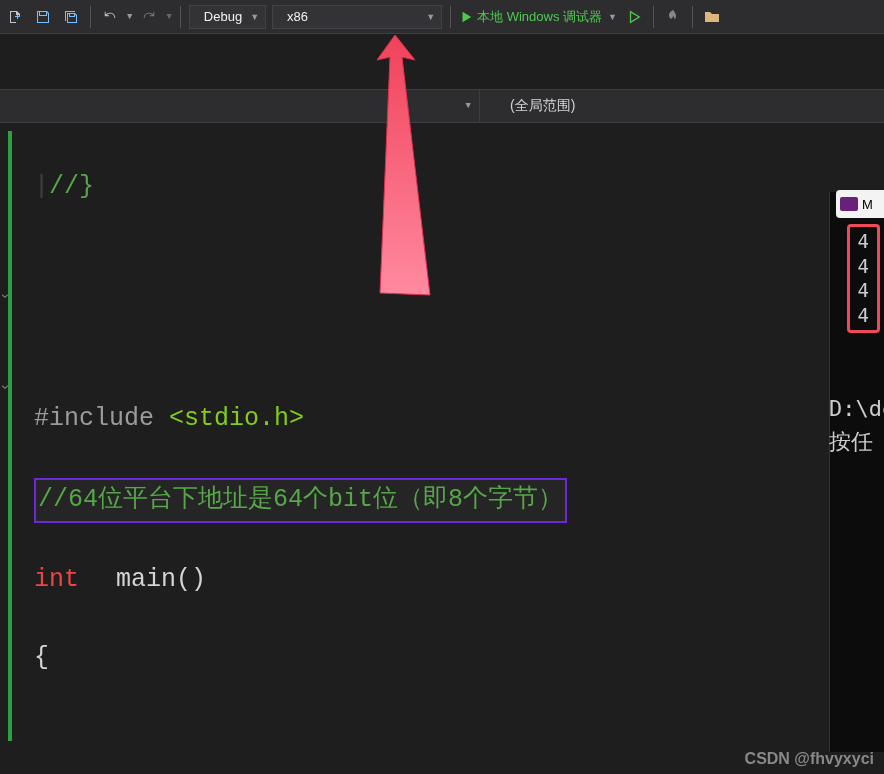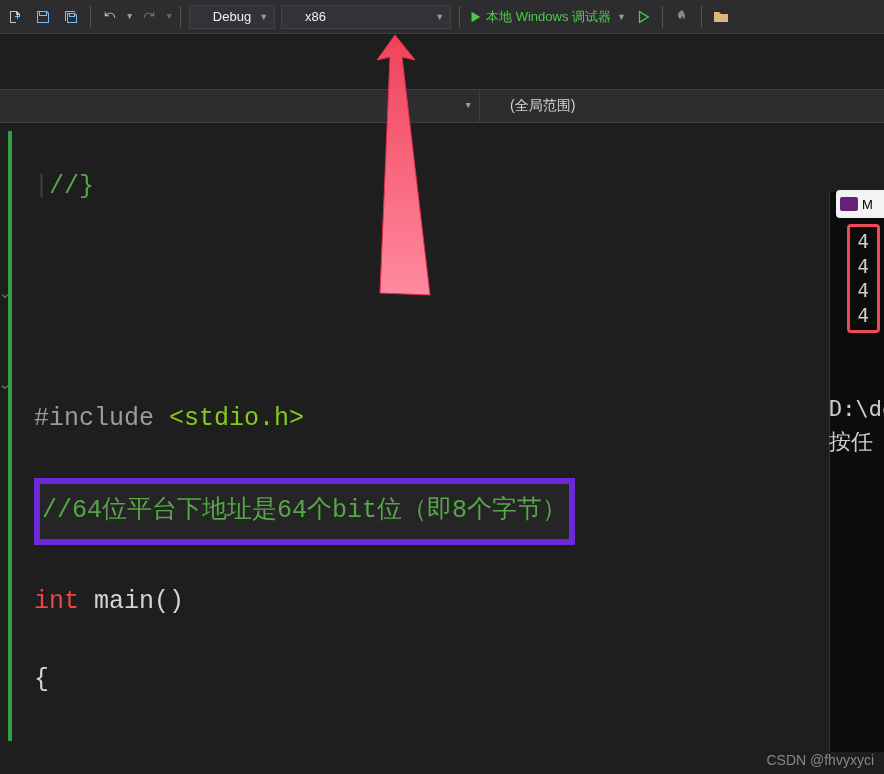--- a/index.html
+++ b/index.html
@@ -25,21 +25,21 @@
     .icon-btn {
       width: 22px; height: 22px;
       display: flex; align-items: center; justify-content: center;
       color: #c5c5c5; cursor: pointer;
     }
     .dropdown {
       background: #333337;
       border: 1px solid #434346;
       height: 24px;
       display: flex; align-items: center;
-      padding: 0 6px 0 23px;
+      padding: 0 6px 0 14px;
       color: #f1f1f1;
       font-size: 13px;
       font-family: "Segoe UI", sans-serif;
       gap: 8px;
       cursor: pointer;
     }
     .dropdown .arrow { font-size: 9px; color: #999; }
     .play-btn { color: #4ec94e; display: flex; align-items: center; gap: 4px; font-family: Liberation Sans, sans-serif; font-size: 13px; }
     .play-btn svg { fill: #4ec94e; }
     .flame-icon { color: #888; }
@@ -89,32 +89,32 @@
     }
     .code {
       padding: 6px 0 0 14px;
       font-size: 25px;
       line-height: 1.55;
       white-space: pre;
       flex: 1;
     }
     .line { position: relative; }
     .boxed-line {
-      border: 6px solid #6d28d9;
+      border: 2px solid #6d28d9;
       background: rgba(128,128,128,0.08);
       display: inline-block;
-      padding: 8px 2px;
+      padding: 1px 2px;
     }
     .tok-comment { color: #57a64a; }
     .tok-preproc { color: #9b9b9b; }
     .tok-include-str { color: #84cc16; }
     .tok-keyword { color: #ef4444; }
     .tok-punc { color: #d4d4d4; }
     .indent-guide { color: #404040; }
-    .white { color: #d4d4d4; }
+    .white { color: #d4d4d4; margin-left: 22px; }
 
     .arrow-annotation {
       position: absolute;
       left: 340px;
       top: 35px;
       pointer-events: none;
       z-index: 100;
     }
 
     .output-panel {
@@ -164,22 +164,23 @@
       overflow: hidden;
       white-space: nowrap;
       z-index: 60;
     }
     .watermark {
       position: absolute;
       right: 10px;
       bottom: 6px;
       color: #888;
       font-family: "Segoe UI", sans-serif;
-      font-size: 14px;
+      font-size: 16px;
       z-index: 200;
+      font-weight: bold;
     }
   </style>
 </head>
 <body>
 
 <div class="toolbar">
   <div class="icon-btn">
     <svg width="16" height="16" viewBox="0 0 16 16">
         <path fill="#75beff" d="M13 7h-2V5h-1v2H8v1h2v2h1V8h2z"></path>
         <path fill="#c5c5c5" d="M3 2v12h6v-1H4V3h5v3h3v1h1V5l-3-3z"></path>

